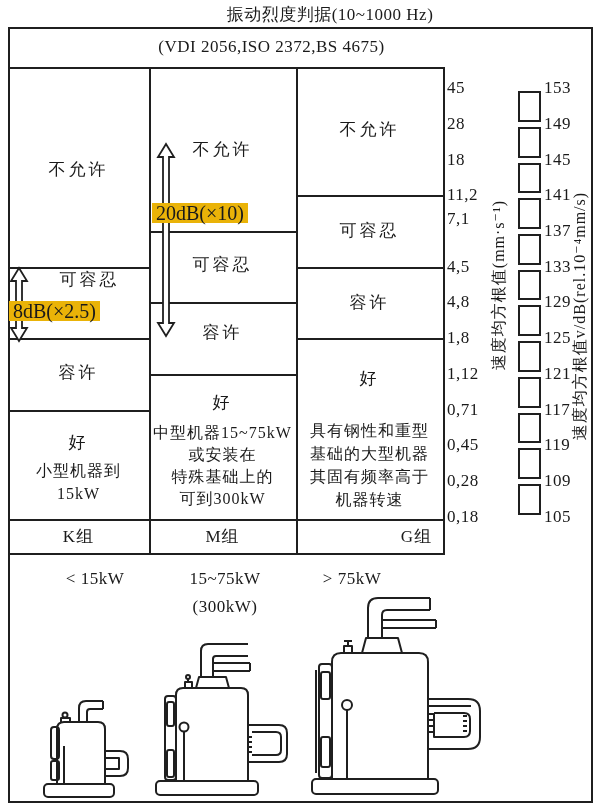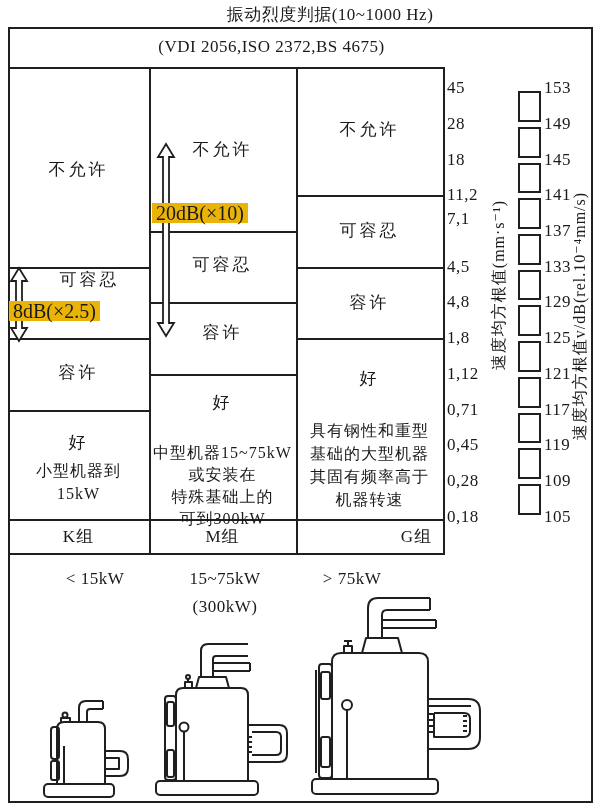--- a/index.html
+++ b/index.html
@@ -115,21 +115,21 @@
   <div class="desc" style="left:8px;top:459px;width:141px;line-height:23px;">
     <div>小型机器到</div>
     <div>15kW</div>
   </div>
 
   <div class="zone" style="left:149px;top:139px;width:147px;">不允许</div>
   <div class="arrlab" style="left:152px;top:203px;">20dB(×10)</div>
   <div class="zone" style="left:149px;top:254px;width:147px;">可容忍</div>
   <div class="zone" style="left:149px;top:322px;width:147px;">容许</div>
   <div class="zone" style="left:149px;top:392px;width:147px;">好</div>
-  <div class="desc" style="left:149px;top:422px;width:147px;line-height:22px;margin-top:20px;">
+  <div class="desc" style="left:149px;top:422px;width:147px;line-height:22px;">
     <div>中型机器15~75kW</div>
     <div>或安装在</div>
     <div>特殊基础上的</div>
     <div>可到300kW</div>
   </div>
 
   <div class="zone" style="left:296px;top:119px;width:147px;">不允许</div>
   <div class="zone" style="left:296px;top:220px;width:147px;">可容忍</div>
   <div class="zone" style="left:296px;top:292px;width:147px;">容许</div>
   <div class="zone" style="left:296px;top:368px;width:147px;">好</div>

